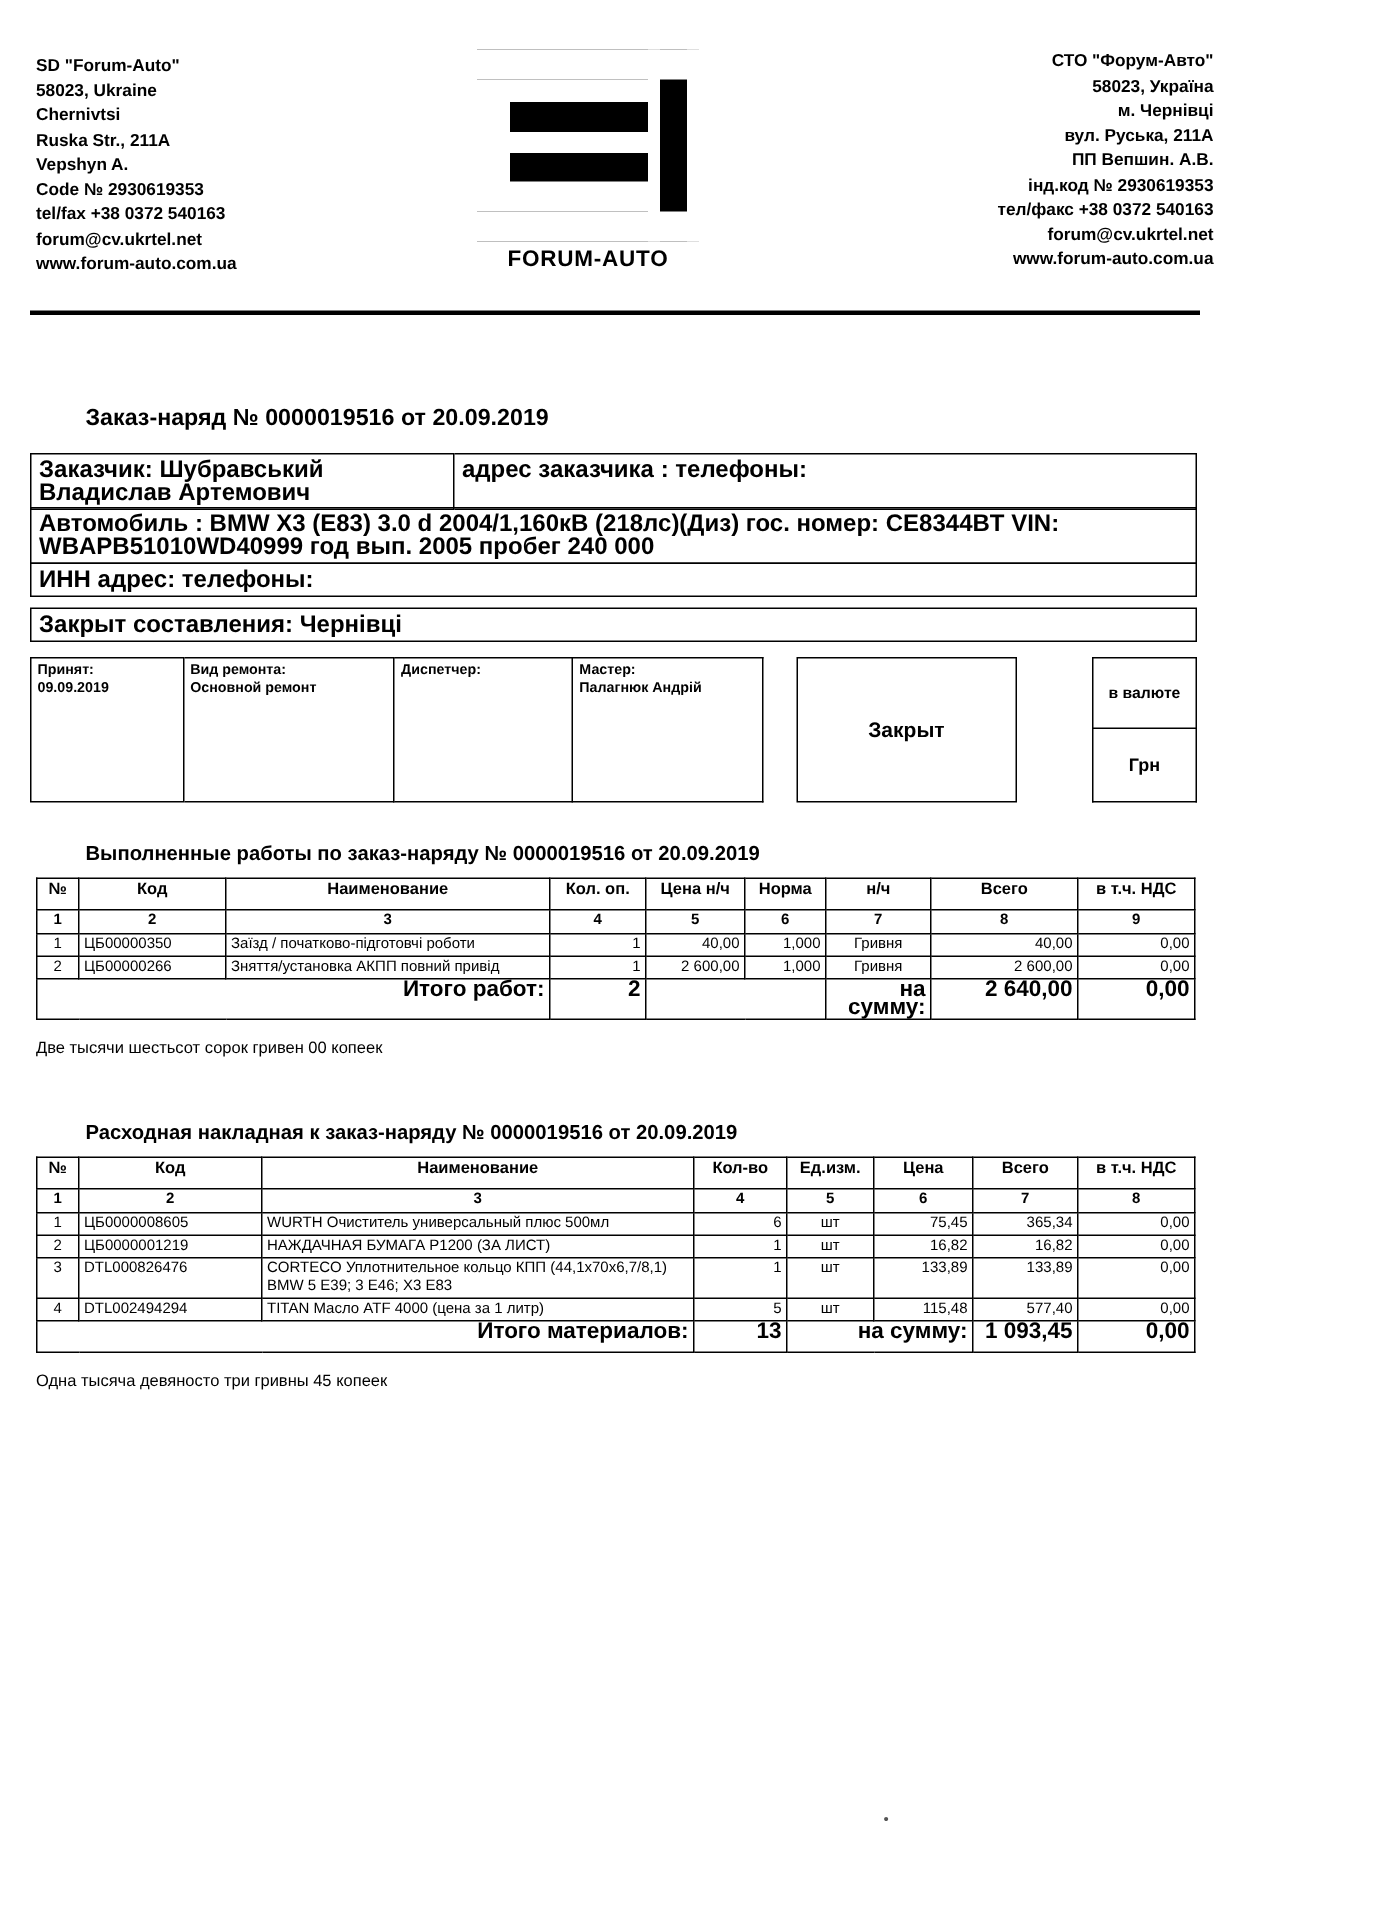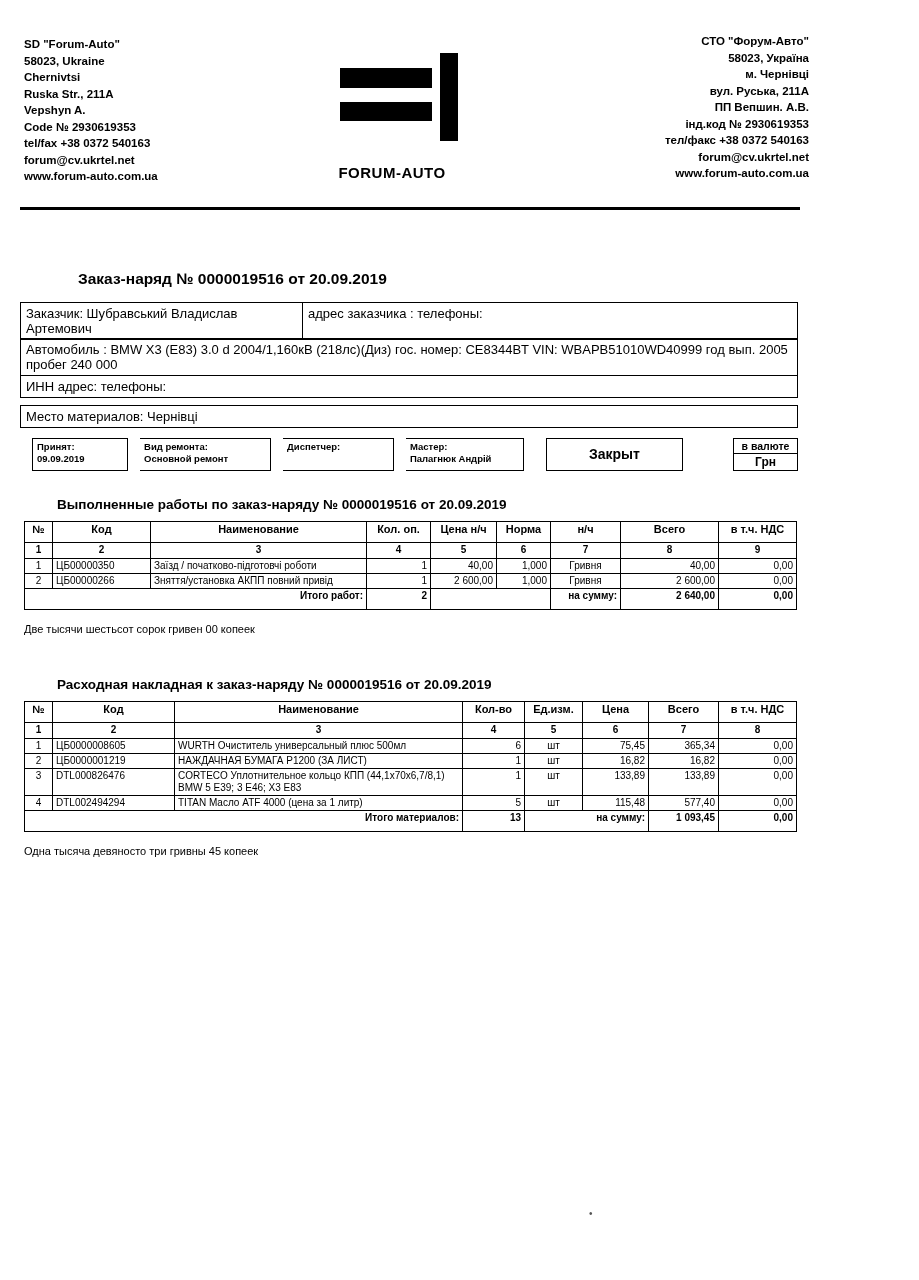--- a/index.html
+++ b/index.html
@@ -79,75 +79,74 @@
     background: #000;
   }
 
   
   .doc {
     position: absolute;
     left: 0; top: 210px;
     width: 919px;
   }
   .title {
-    margin: 60px 0 0 78px;
+    margin: 60px 0 0 57px;
     font-size: 15.5px;
     font-weight: bold;
   }
 
   .block {
     margin: 14px 0 0 20px;
     width: 778px;
   }
   .bx {
     border: 1.6px solid #000;
-    font-size: 13px;
-    font-weight: normal;
+    font-size: 16px;
+    font-weight: bold;
     padding: 3px 5px;
     box-sizing: border-box;
     line-height: 15px;
   }
   .row-flex { display: flex; }
   .bx.customer { width: 283px; min-height: 37px; }
   .bx.customer-addr { width: 495px; min-height: 37px; border-left: none; }
   .bx.car { width: 778px; min-height: 38px; margin-top: -1.6px; }
   .bx.payer { width: 778px; margin-top: 7px; }
   .bx.inn { width: 778px; margin-top: -1.6px; }
   .bx.place { width: 778px; margin-top: 7px; }
 
   .strip { margin-top: 10px; display: flex; align-items: stretch; }
   .cell {
     border: 1.6px solid #000;
     font-size: 9.5px;
     font-weight: bold;
     padding: 2px 4px;
     box-sizing: border-box;
     line-height: 12px;
-    margin-left: 12px;
   }
   .cell.accepted { width: 108px; }
   .cell.repair   { width: 148px; border-left: none; }
   .cell.disp     { width: 125px; border-left: none; }
   .cell.master   { width: 133px; border-left: none; }
   .cell.status {
     width: 155px;
     margin-left: 22px;
     font-size: 14px;
     display: flex;
     align-items: center;
     justify-content: center;
   }
   .cur-wrap { margin-left: 50px; width: 74px; }
   .cur-top, .cur-bot {
     border: 1.6px solid #000;
     box-sizing: border-box;
     text-align: center;
     font-size: 10.5px;
     font-weight: bold;
-    padding: 1px 0;
+    padding: 17px 0;
   }
   .cur-bot { border-top: none; font-size: 12px; }
 
   .sect-title {
     margin: 26px 0 9px 57px;
     font-size: 13.5px;
     font-weight: bold;
   }
   .sect-title.second { margin-top: 42px; }
 
@@ -171,21 +170,21 @@
     height: 18px;
   }
   table.grid td.numhdr {
     text-align: center;
     font-weight: bold;
     font-size: 10px;
     height: 13px;
   }
   .tc { text-align: center; }
   .tr { text-align: right; }
-  .totrow td { font-weight: bold; font-size: 10px; height: 18px; text-align: right; }
+  .totrow td { font-weight: bold; font-size: 15px; height: 18px; text-align: right; }
   .amount-words {
     margin: 13px 0 0 24px;
     font-size: 11px;
   }
   .dot {
     position: absolute;
     left: 589px;
     top: 1208px;
     font-size: 10px;
     color: #555;
@@ -245,21 +244,21 @@
 
     <div class="title">Заказ-наряд № 0000019516 от 20.09.2019</div>
 
     <div class="block">
       <div class="row-flex">
         <div class="bx customer">Заказчик: Шубравський Владислав Артемович</div>
         <div class="bx customer-addr">адрес заказчика :  телефоны:</div>
       </div>
       <div class="bx car">Автомобиль : BMW X3 (E83) 3.0 d 2004/1,160кВ (218лс)(Диз)  гос. номер:  CE8344BT  VIN: WBAPB51010WD40999 год вып. 2005 пробег 240 000</div>
       <div class="bx inn">ИНН   адрес:   телефоны:</div>
-      <div class="bx place">Место материалов: Чернівці</div>
+      <div class="bx place">Закрыт составления: Чернівці</div>
 
       <div class="strip">
         <div class="cell accepted">
           <div>Принят:</div>
           <div>09.09.2019</div>
         </div>
         <div class="cell repair">
           <div>Вид ремонта:</div>
           <div>Основной ремонт</div>
         </div>

